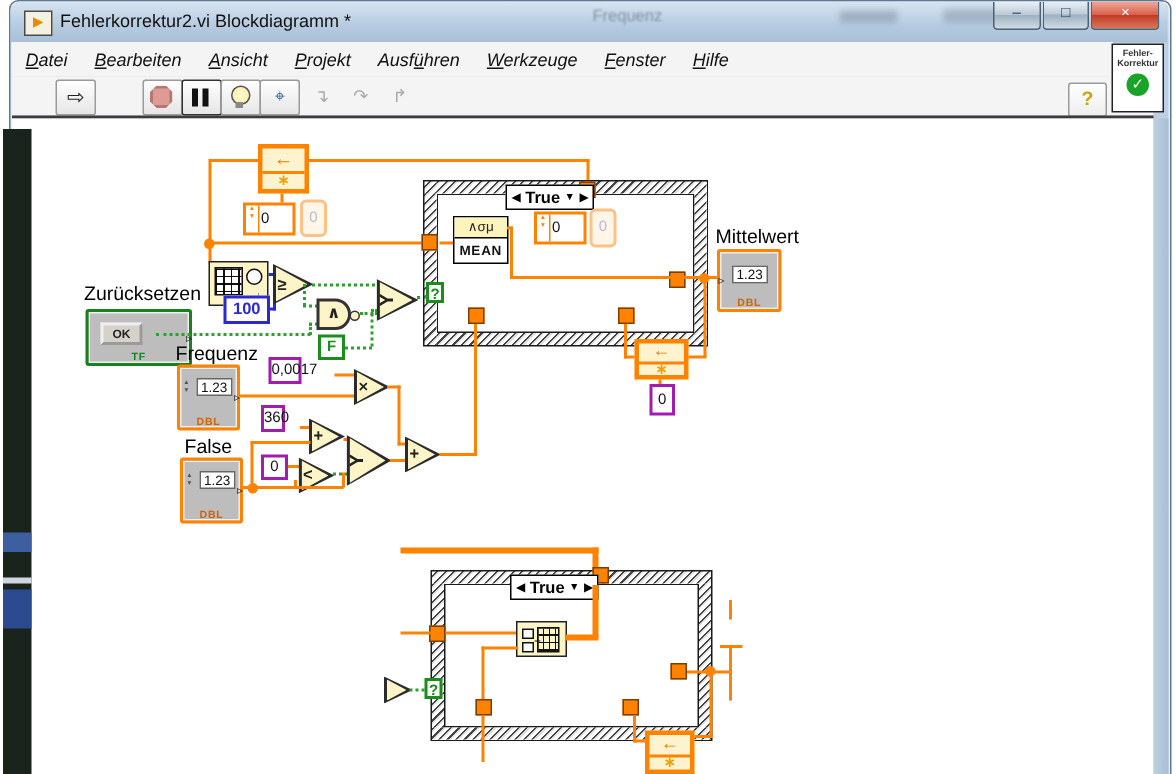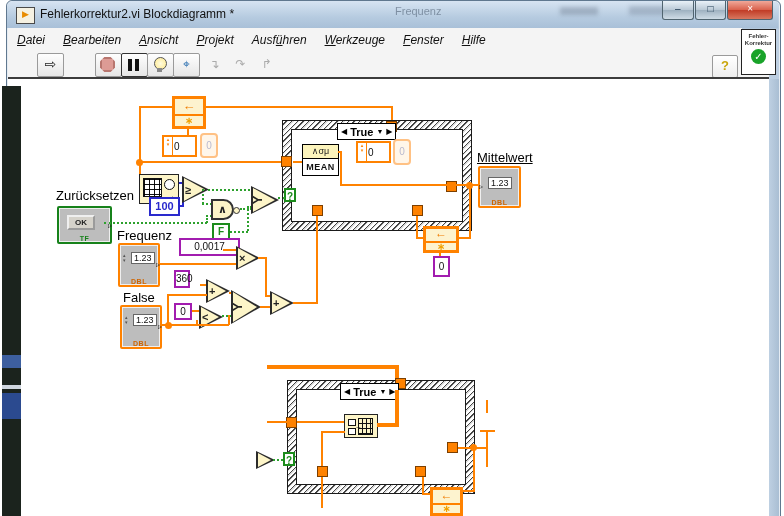--- a/index.html
+++ b/index.html
@@ -223,34 +223,34 @@
 </div>
 <div class="const const-faded" style="left:393px;top:139px;width:18px;height:26px;line-height:22px;">0</div>
 
 <div class="w wh abs" style="left:455px;top:184px;width:25px;"></div>
 <div class="dot" style="left:466px;top:182px;"></div>
 <div class="w wv abs" style="left:469px;top:186px;height:52px;"></div>
 <div class="w wh abs" style="left:457px;top:237px;width:14px;"></div>
 <div class="w wv abs" style="left:416px;top:216px;height:23px;"></div>
 <div class="w wh abs" style="left:416px;top:237px;width:8px;"></div>
 <div class="w wv abs" style="left:439px;top:252px;height:5px;"></div>
-<div class="lbl" style="left:477px;top:150px;text-decoration:underline;">Mittelwert</div>
+<div class="lbl" style="left:477px;top:150px;">Mittelwert</div>
 <div class="numterm" style="left:478px;top:166px;width:43px;height:42px;">
   <span class="io-arrow" style="left:-1px;top:14px;">▹</span>
   <span class="val" style="left:8px;top:9px;">1.23</span>
   <span class="dtype">DBL</span>
 </div>
 <div class="fbnode" style="left:423px;top:226px;width:36px;height:27px;">
   <div class="fb-top" style="line-height:9px;font-size:12px;">←</div>
   <div class="fb-bot" style="line-height:8px;">∗</div>
 </div>
 <div class="const" style="left:433px;top:256px;width:17px;height:21px;line-height:17px;">0</div>
 
 <div class="lbl" style="left:56px;top:188px;">Zurücksetzen</div>
-<div class="numterm green" style="left:57px;top:206px;width:55px;height:38px;">
+<div class="numterm green" style="left:57px;top:206px;width:71px;height:38px;">
   <span class="okbtn">OK</span>
   <span class="io-arrow" style="right:-2px;top:13px;">▹</span>
   <span class="dtype dtype-g">TF</span>
 </div>
 <div class="icon-node" style="left:139px;top:174px;width:40px;height:30px;">
   <span class="waffle"></span>
   <span class="clockette" style="right:3px;top:4px;"></span>
   <span style="position:absolute;right:4px;bottom:2px;font-size:7px;color:#111;">↓</span>
 </div>
 <div class="const const-blue" style="left:149px;top:197px;width:31px;height:19px;line-height:15px;font-size:11px;">100</div>
@@ -287,21 +287,21 @@
   <span class="io-arrow" style="right:-2px;top:15px;">▹</span>
   <span class="dtype">DBL</span>
 </div>
 <div class="lbl" style="left:123px;top:290px;">False</div>
 <div class="numterm" style="left:120px;top:305px;width:42px;height:44px;">
   <span class="spin"><span>▴</span><br><span>▾</span></span>
   <span class="val">1.23</span>
   <span class="io-arrow" style="right:-2px;top:15px;">▹</span>
   <span class="dtype">DBL</span>
 </div>
-<div class="const" style="left:179px;top:238px;width:61px;height:18px;line-height:14px;">0,0017</div>
+<div class="const" style="left:179px;top:238px;width:22px;height:18px;line-height:14px;">0,0017</div>
 <div class="w wh abs" style="left:223px;top:249px;width:14px;"></div>
 <div class="w wh abs" style="left:160px;top:263px;width:77px;"></div>
 <div class="tri" style="left:236px;top:246px;width:24px;height:24px;">
   <div class="tri-i"></div>
   <span class="g">×</span>
 </div>
 <div class="const" style="left:174px;top:270px;width:16px;height:18px;line-height:14px;">360</div>
 <div class="w wh abs" style="left:200px;top:284px;width:7px;"></div>
 <div class="tri" style="left:206px;top:279px;width:24px;height:24px;">
   <div class="tri-i"></div>

